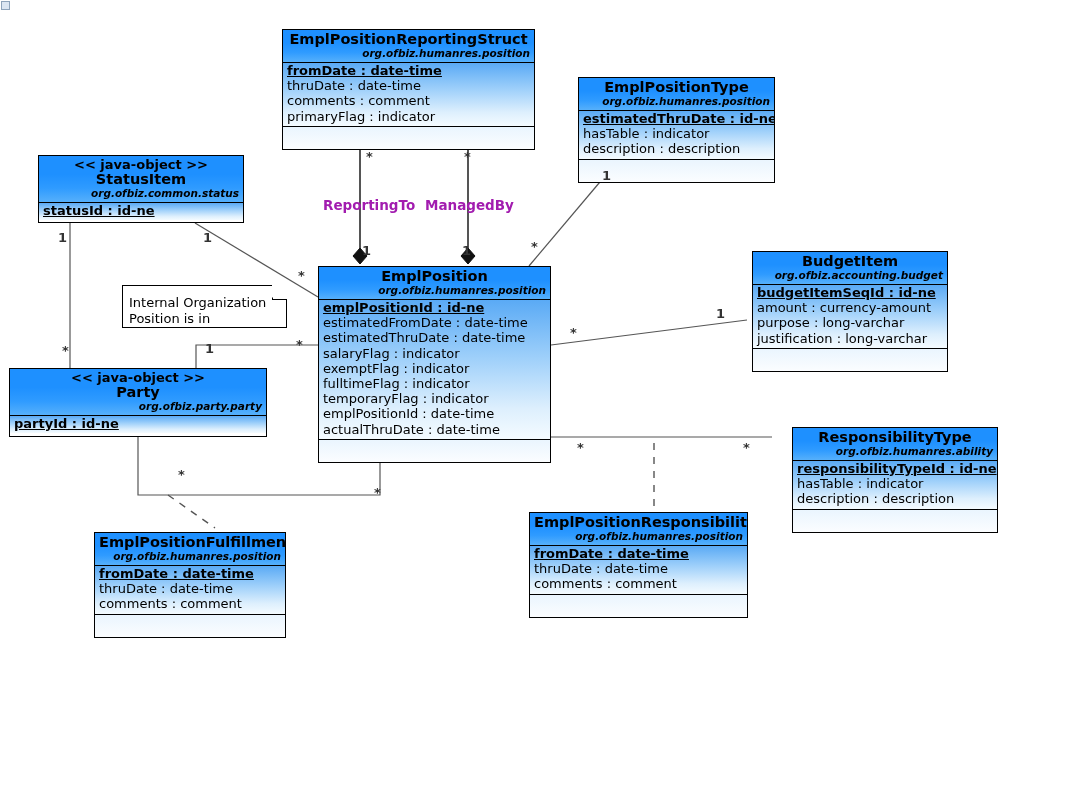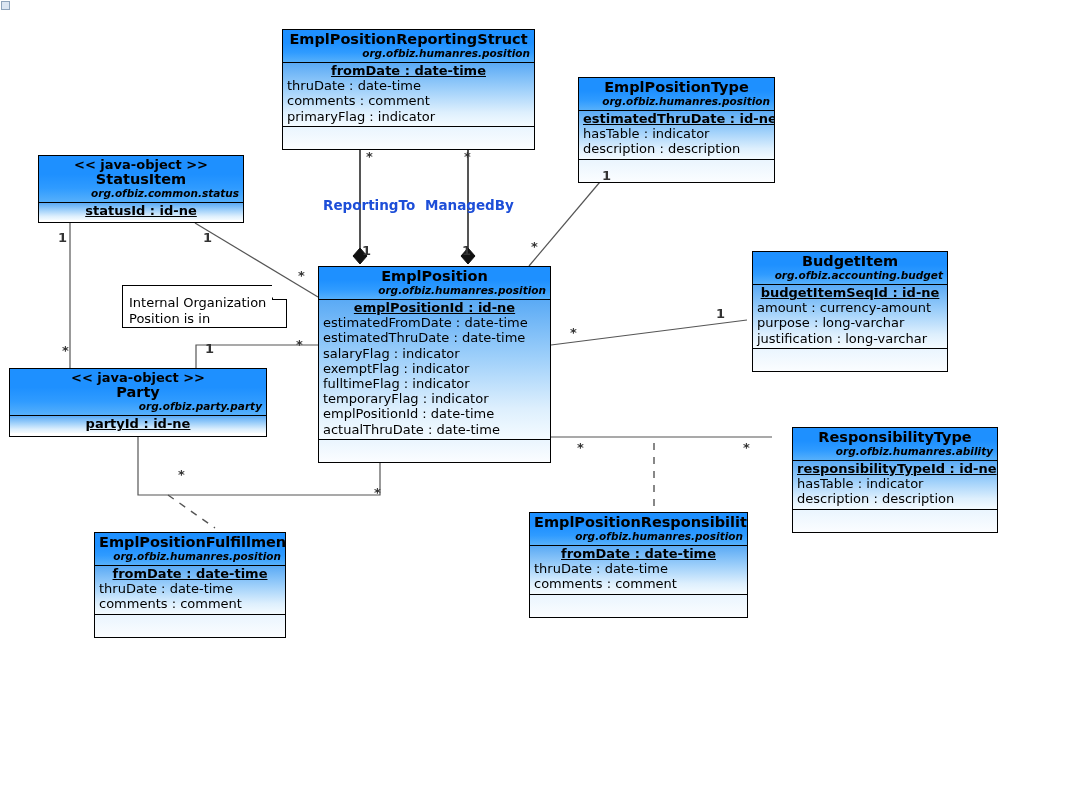--- a/index.html
+++ b/index.html
@@ -37,21 +37,21 @@
     display:block;font-size:10.5px;font-style:italic;font-weight:bold;color:#000;margin-top:0px;text-align:right;
   }
   .uml .attrs{
     background:linear-gradient(to bottom,#5aaaf5 0%,#9fd0fa 42%,#ddeffd 78%,#f4fbff 100%);
     border-bottom:1px solid #000000;
     padding:0px 4px 2px 4px;
   }
   .uml .attr{
     font-size:13px;color:#000;line-height:15.2px;white-space:nowrap;
   }
-  .uml .attr.pk{font-weight:bold;text-decoration:underline;text-align:center;}
+  .uml .attr.pk{font-weight:bold;text-decoration:underline;}
   .uml .ops{
     background:linear-gradient(to bottom,#eaf5fe 0%,#fbfdff 100%);
     height:22px;
   }
   .uml.clip .attrs{border-bottom:none;}
 
   
   .note{
     position:absolute;background:#ffffff;
     border:1px solid #000;box-sizing:border-box;
@@ -66,21 +66,21 @@
     border-left:14px solid #ffffff;border-bottom:14px solid transparent;
   }
   .note .ntxt{
     font-size:13px;color:#000;line-height:16px;padding:9px 6px 4px 6px;white-space:pre-line;
   }
 
   
   .lbl{
     position:absolute;font-size:13px;color:#111;white-space:nowrap;
   }
-  .lbl.rel{font-size:13.5px;font-weight:bold;color:#1d4ed8;}
+  .lbl.rel{font-size:13.5px;font-weight:bold;color:#a21caf;}
   .lbl.mult{font-size:13px;font-weight:bold;color:#333;}
 
   
   .artifact{position:absolute;left:1px;top:1px;width:9px;height:9px;
     border:1px solid #8fa4bb;background:#dce6f2;box-sizing:border-box;}
 </style>
 </head>
 <body>
 
 <div id="canvas">

